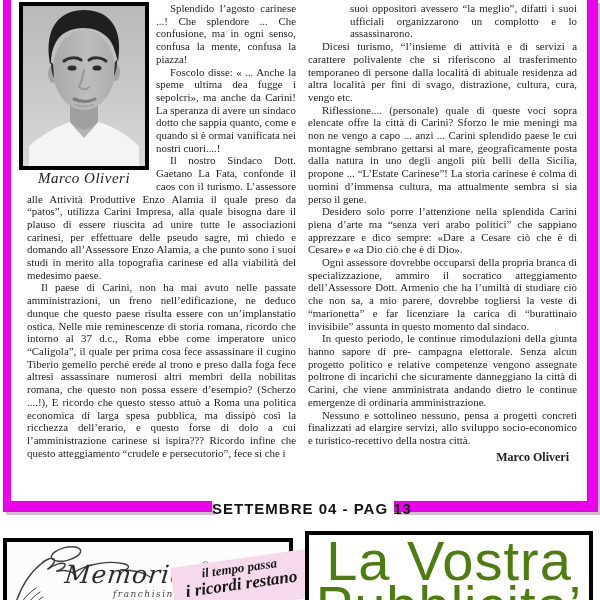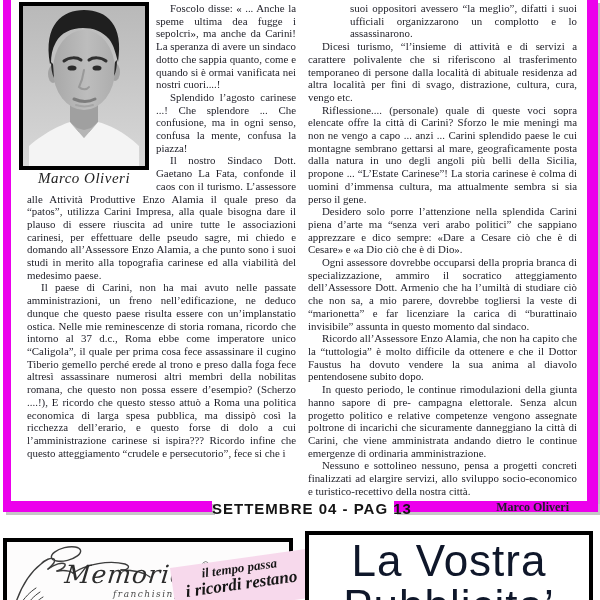--- a/index.html
+++ b/index.html
@@ -57,22 +57,22 @@
   .memories-slogan{
     position:absolute;left:163px;top:26px;width:125px;
     transform:rotate(-8deg);transform-origin:left top;
     background:#f7d9ec;padding:3px 6px 14px 6px;text-align:center;
     font-family:"Liberation Serif", serif;font-style:italic;font-weight:bold;color:#161616;
   }
   .slogan-1{font-size:13px;line-height:14px;white-space:nowrap;}
   .slogan-2{font-size:17px;line-height:18px;white-space:nowrap;}
   .ad-publicity{left:305px;top:531px;width:280px;height:85px;background:#ffffff;text-align:center;}
   .pub-line{
-    font-family:"Liberation Sans", sans-serif;font-size:44px;line-height:45px;
-    color:#0f172a;letter-spacing:1px;white-space:nowrap;
+    font-family:"Liberation Sans", sans-serif;font-size:56px;line-height:45px;
+    color:#4d7c0f;letter-spacing:1px;white-space:nowrap;
   }
   .pub-line.first{margin-top:3px;}
 </style>
 </head>
 <body>
 
 <div class="bar bar-left"></div>
 <div class="bar bar-right"></div>
 <div class="bar bar-bottom-left"></div>
 <div class="bar bar-bottom-right"></div>
@@ -109,32 +109,31 @@
           <path d="M66,54 C70,51 78,51 83,55" stroke="#303030" stroke-width="3" fill="none" stroke-linecap="round"></path>
           <ellipse cx="49" cy="62" rx="4.5" ry="2.6" fill="#2b2b2b"></ellipse>
           <ellipse cx="74" cy="62" rx="4.5" ry="2.6" fill="#2b2b2b"></ellipse>
           <path d="M61,64 C60,71 58,77 56,81 C59,84 64,84 66,81" stroke="#999999" stroke-width="2" fill="none" stroke-linecap="round"></path>
           <path d="M51,93 C58,96 66,96 72,93" stroke="#7d7d7d" stroke-width="3" fill="none" stroke-linecap="round"></path>
           <path d="M53,99 C59,101 64,101 70,99" stroke="#a5a5a5" stroke-width="2" fill="none" stroke-linecap="round"></path>
         </svg>
       </div>
       <div class="photo-caption">Marco Oliveri</div>
     </div>
+    <p>Splendido l’agosto carinese ...! Che splendore ... Che confusione, ma in ogni senso, confusa la mente, confusa la piazza!</p>
     <p>Foscolo disse: « ... Anche la speme ultima dea fugge i sepolcri», ma anche da Carini! La speranza di avere un sindaco dotto che sappia quanto, come e quando si è ormai vanificata nei nostri cuori....!</p>
-    <p>Splendido l’agosto carinese ...! Che splendore ... Che confusione, ma in ogni senso, confusa la mente, confusa la piazza!</p>
     <p>Il nostro Sindaco Dott. Gaetano La Fata, confonde il caos con il turismo. L’assessore alle Attività Produttive Enzo Alamia il quale preso da “patos”, utilizza Carini Impresa, alla quale bisogna dare il plauso di essere riuscita ad unire tutte le associazioni carinesi, per effettuare delle pseudo sagre, mi chiedo e domando all’Assessore Enzo Alamia, a che punto sono i suoi studi in merito alla topografia carinese ed alla viabilità del medesimo paese.</p>
     <p>Il paese di Carini, non ha mai avuto nelle passate amministrazioni, un freno nell’edificazione, ne deduco dunque che questo paese risulta essere con un’implanstatio ostica. Nelle mie reminescenze di storia romana, ricordo che intorno al 37 d.c., Roma ebbe come imperatore unico “Caligola”, il quale per prima cosa fece assassinare il cugino Tiberio gemello perché erede al trono e preso dalla foga fece altresì assassinare numerosi altri membri della nobilitas romana, che questo non possa essere d’esempio? (Scherzo ....!), E ricordo che questo stesso attuò a Roma una politica economica di larga spesa pubblica, ma dissipò così la ricchezza dell’erario, e questo forse di dolo a cui l’amministrazione carinese si ispira??? Ricordo infine che questo atteggiamento “crudele e persecutorio”, fece si che i</p>
   </div>
   <div class="col">
     <p class="noindent">suoi oppositori avessero “la meglio”, difatti i suoi ufficiali organizzarono un complotto e lo assassinarono.</p>
     <p>Dicesi turismo, “l’insieme di attività e di servizi a carattere polivalente che si riferiscono al trasferimento temporaneo di persone dalla località di abituale residenza ad altra località per fini di svago, distrazione, cultura, cura, vengo etc.</p>
     <p>Riflessione.... (personale) quale di queste voci sopra elencate offre la città di Carini? Sforzo le mie meningi ma non ne vengo a capo ... anzi ... Carini splendido paese le cui montagne sembrano gettarsi al mare, geograficamente posta dalla natura in uno degli angoli più belli della Sicilia, propone ... “L’Estate Carinese”! La storia carinese è colma di uomini d’immensa cultura, ma attualmente sembra si sia perso il gene.</p>
     <p>Desidero solo porre l’attenzione nella splendida Carini piena d’arte ma “senza veri arabo politici” che sappiano apprezzare e dico sempre: «Dare a Cesare ciò che è di Cesare» e «a Dio ciò che è di Dio».</p>
     <p>Ogni assessore dovrebbe occuparsi della propria branca di specializzazione, ammiro il socratico atteggiamento dell’Assessore Dott. Armenio che ha l’umiltà di studiare ciò che non sa, a mio parere, dovrebbe togliersi la veste di “marionetta” e far licenziare la carica di “burattinaio invisibile” assunta in questo momento dal sindaco.</p>
-    <p>Ricordo all’Assessore Enzo Alamia, che non ha capito che la “tuttologia” è molto difficile da ottenere e che il Dottor Faustus ha dovuto vendere la sua anima al diavolo pentendosene subito dopo.</p>
     <p>In questo periodo, le continue rimodulazioni della giunta hanno sapore di pre- campagna elettorale. Senza alcun progetto politico e relative competenze vengono assegnate poltrone di incarichi che sicuramente danneggiano la città di Carini, che viene amministrata andando dietro le continue emergenze di ordinaria amministrazione.</p>
     <p>Nessuno e sottolineo nessuno, pensa a progetti concreti finalizzati ad elargire servizi, allo sviluppo socio-economico e turistico-recettivo della nostra città.</p>
     <div class="signature">Marco Oliveri</div>
   </div>
 </div>
 
 <div class="ad ad-memories">
   <svg class="memories-logo" viewBox="0 0 175 70">
     <g stroke="#3c3c3c" stroke-width="1.4" fill="none" stroke-linecap="round">
       <ellipse cx="57" cy="10" rx="15" ry="6.5" transform="rotate(-14 57 10)"></ellipse>

